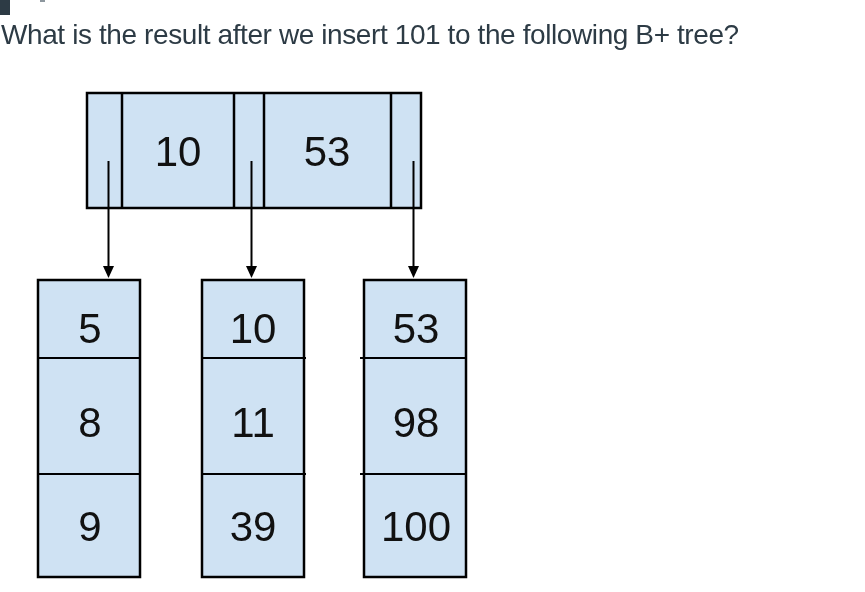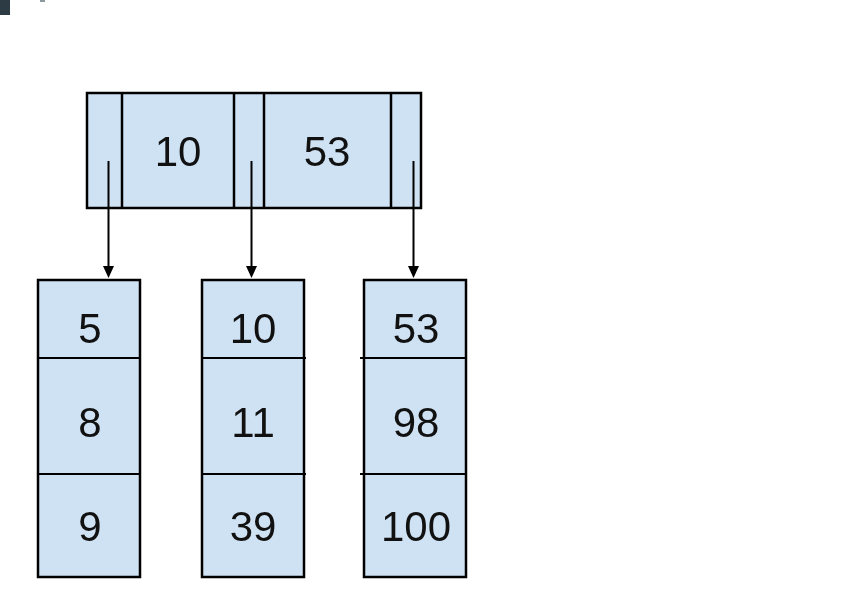--- a/index.html
+++ b/index.html
@@ -75,20 +75,21 @@
   }
 </style>
 </head>
 <body>
 
 <div class="screen">
 
   <div class="corner-square"></div>
   <div class="top-dash"></div>
 
+  <div class="question-text">What is the result after we insert 101 to the following B+ tree?</div>
 
   <svg class="tree-svg" width="500" height="512" viewBox="0 0 500 512">
 
     <g>
       <rect class="node-rect" x="87" y="13" width="334" height="115" fill="#cfe2f3"></rect>
       <line class="cell-divider" x1="122" y1="13" x2="122" y2="128"></line>
       <line class="cell-divider" x1="234" y1="13" x2="234" y2="128"></line>
       <line class="cell-divider" x1="264" y1="13" x2="264" y2="128"></line>
       <line class="cell-divider" x1="391" y1="13" x2="391" y2="128"></line>
       <text class="node-text" x="178" y="71">10</text>

